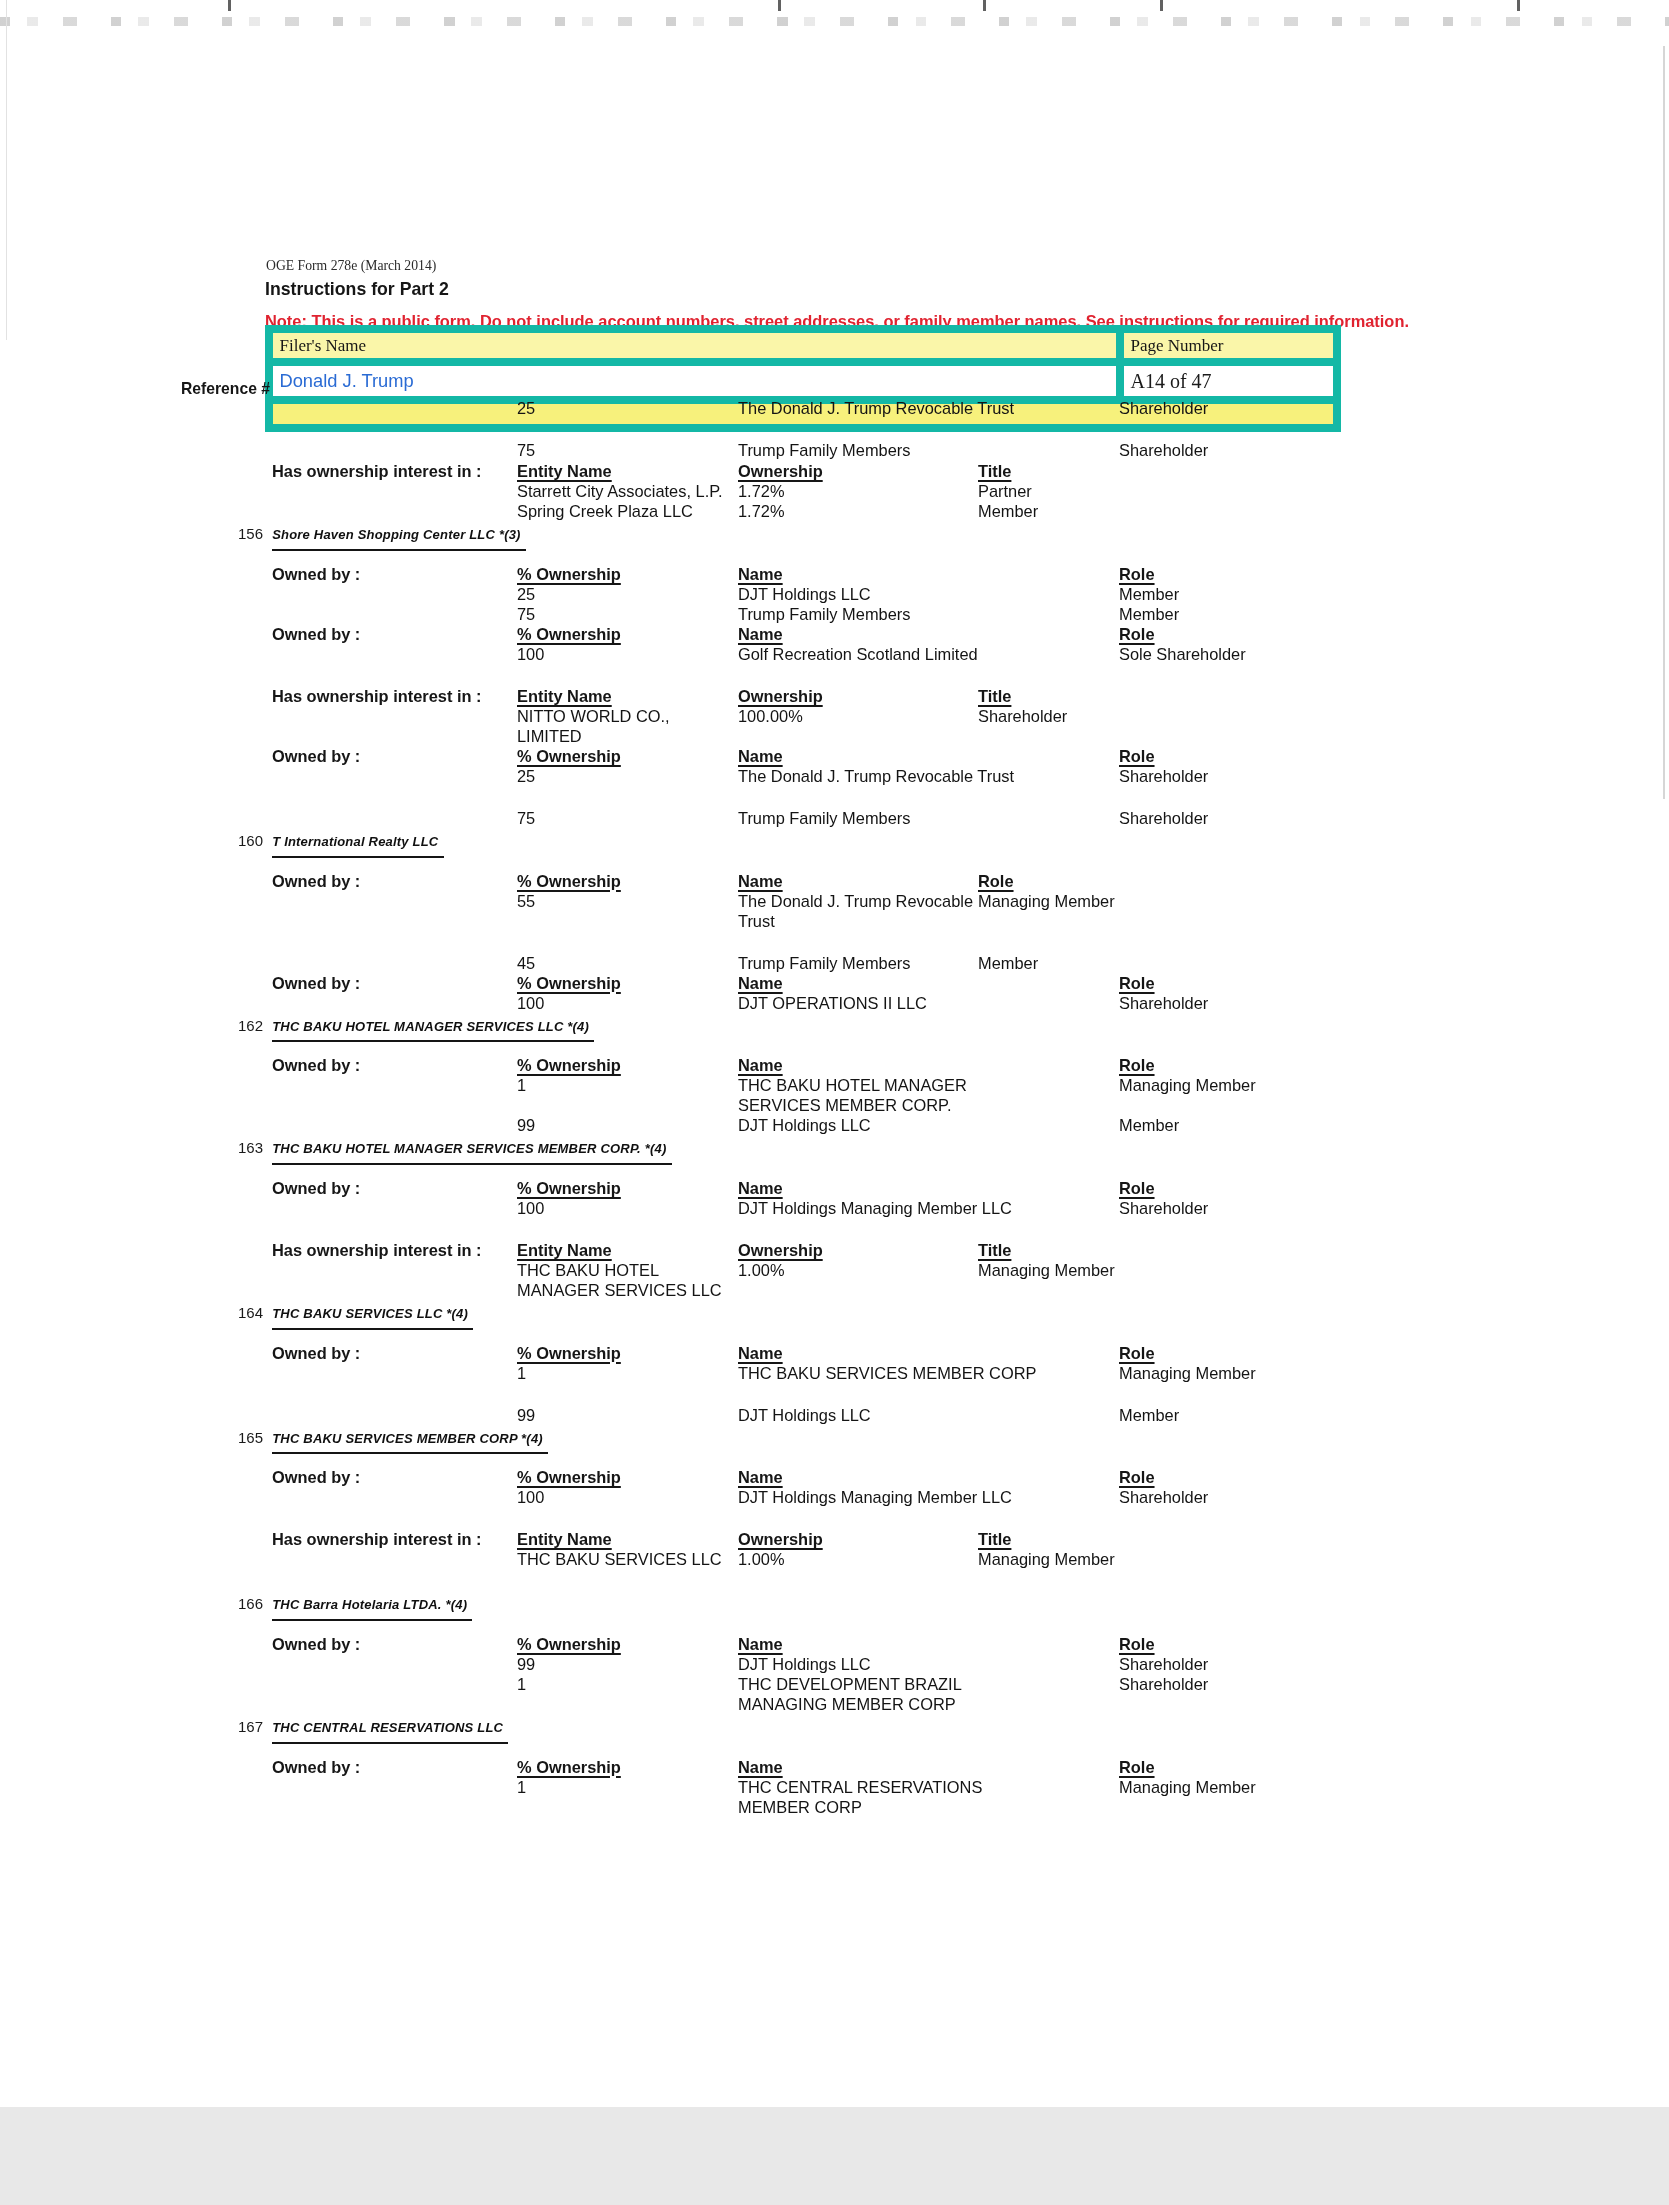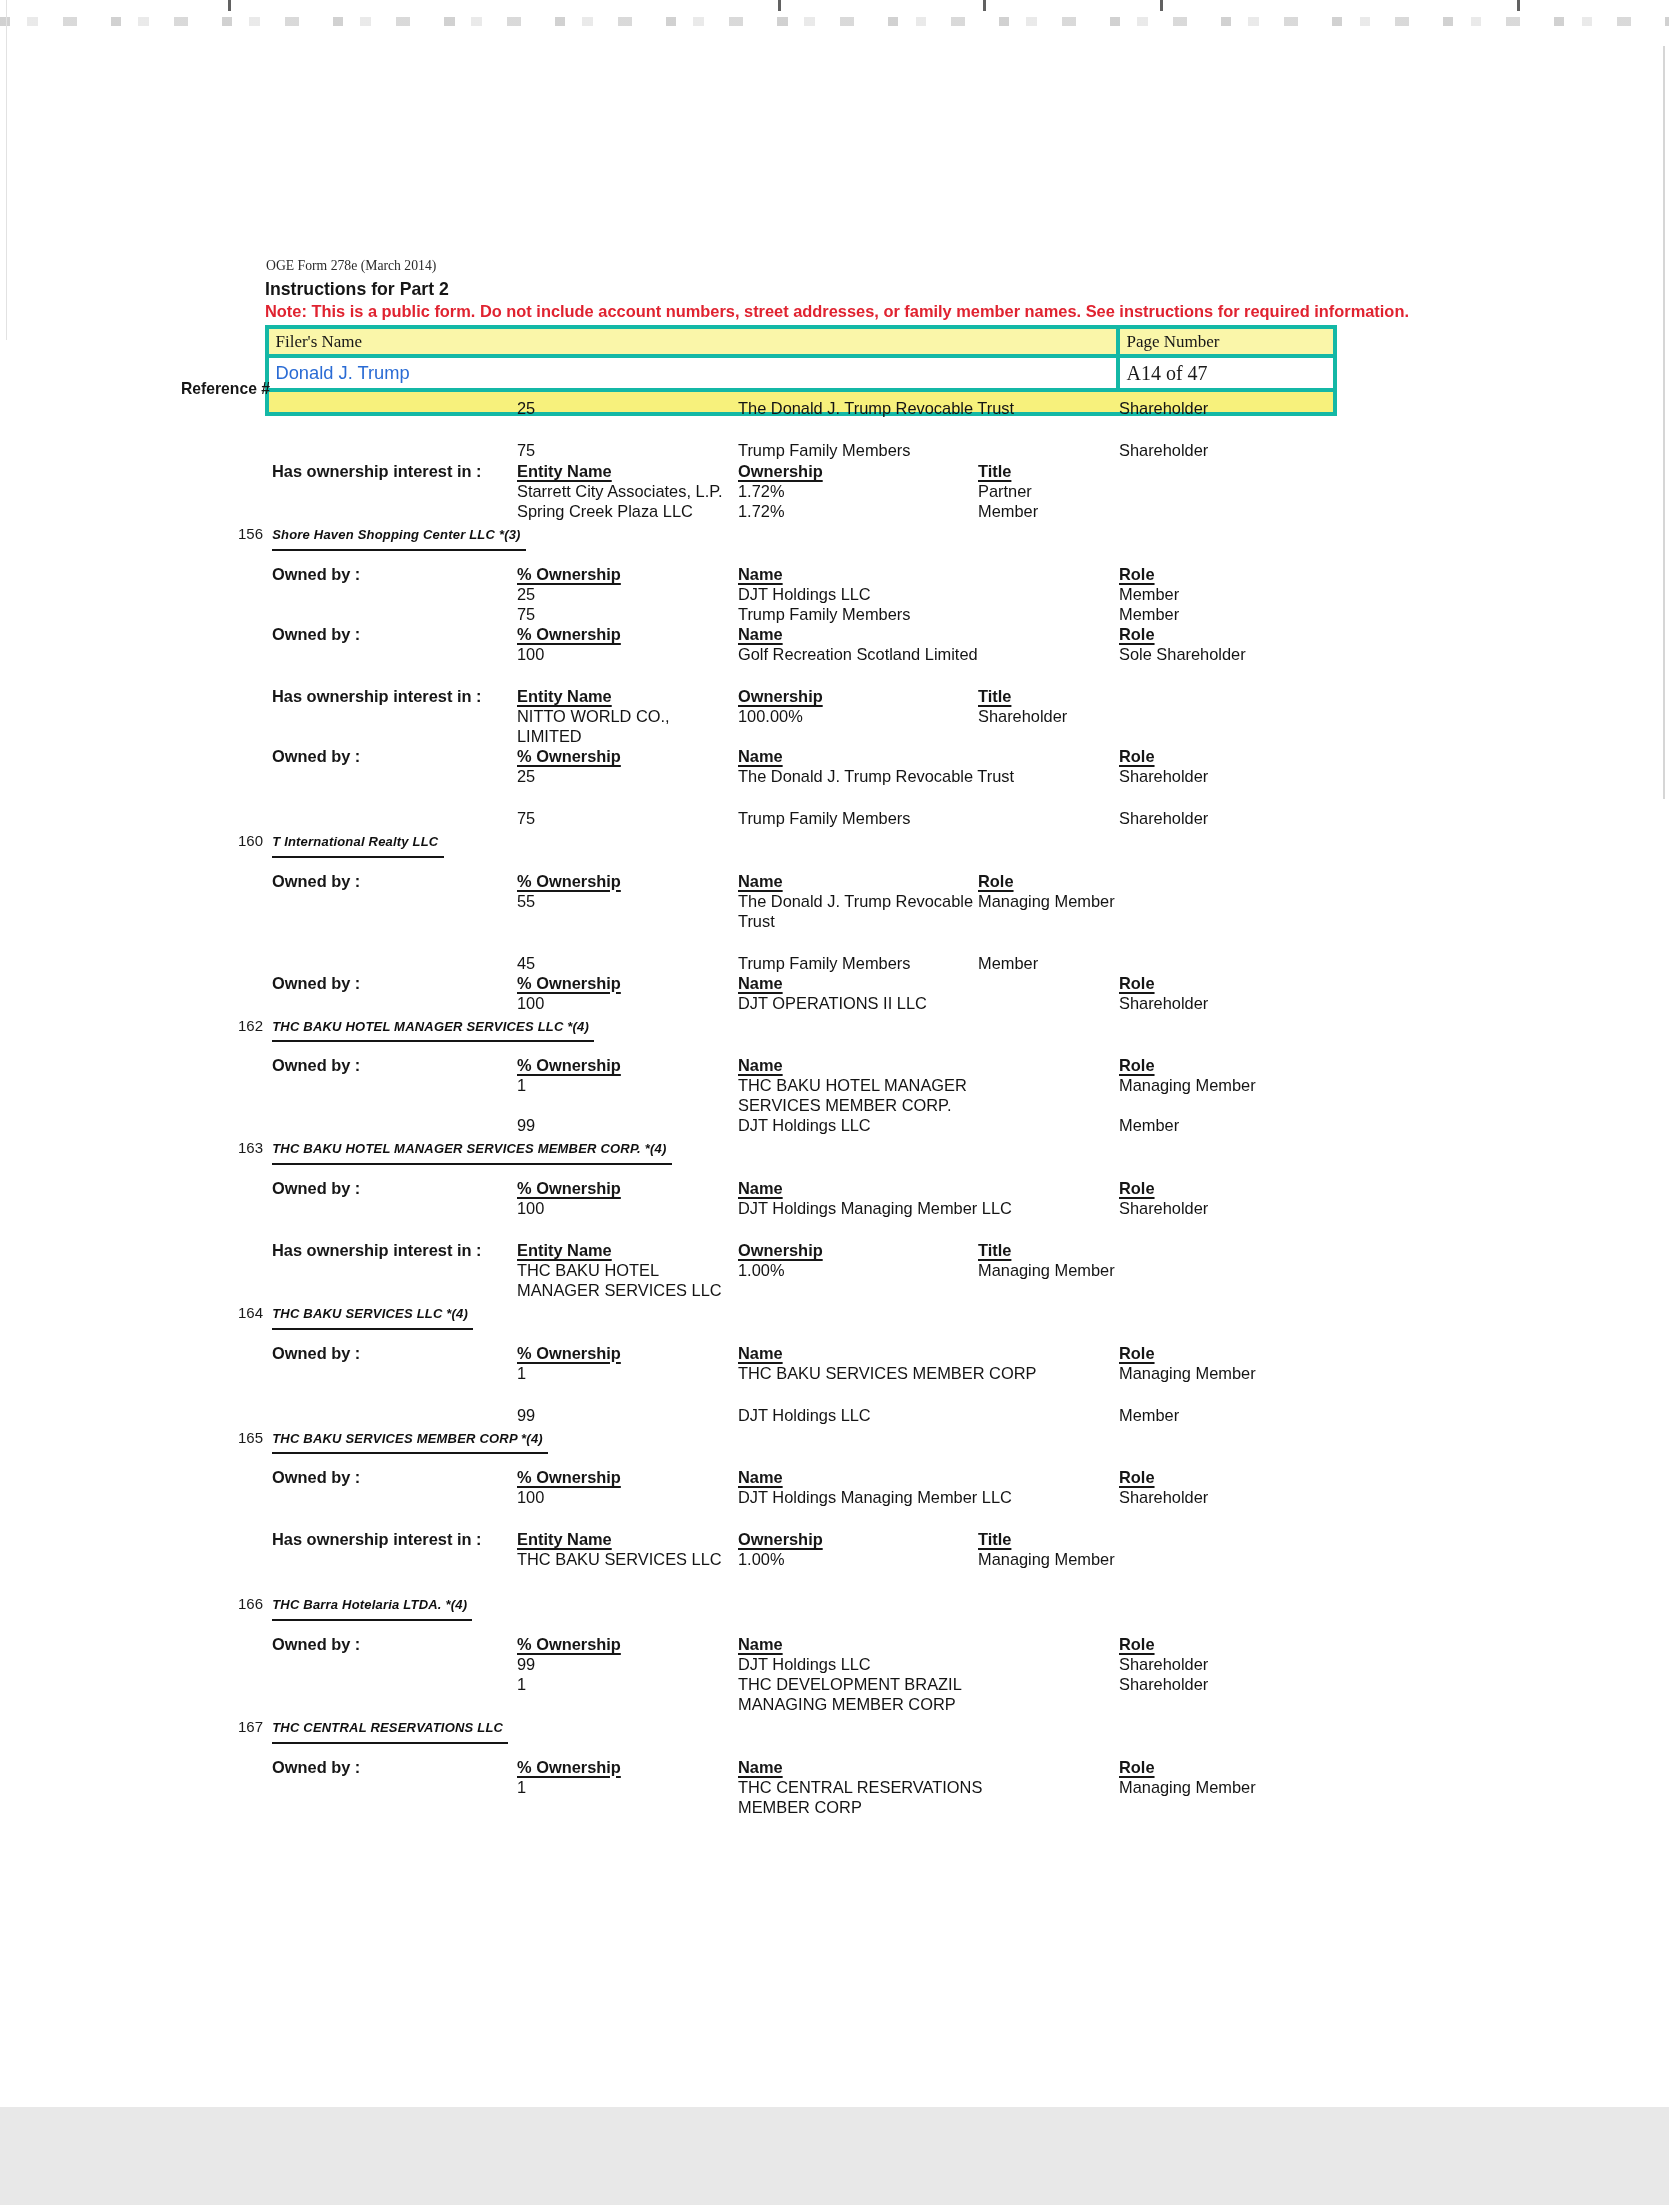--- a/index.html
+++ b/index.html
@@ -17,25 +17,25 @@
       rgba(70,70,70,.45) 63px 77px, transparent 77px 111px);
   }
   .tick { position:absolute; top:0; width:2.6px; height:10.5px; background:#3a3a3a; opacity:.8; }
   .edge-line-r { position:absolute; right:3.9px; top:46px; width:2px; height:753px; background:#d6d6d6; }
   .edge-line-l { position:absolute; left:5.9px; top:0; width:1.3px; height:340px; background:#e2e2e2; }
 
   
   .oge-line { position:absolute; left:266px; top:258px; font-family:"Liberation Serif", serif;
     font-size:13.7px; color:#2b2b2b; }
   .instr-title { position:absolute; left:265px; top:279px; font-size:17.7px; font-weight:700; color:#161616; }
-  .note-line { position:absolute; left:265px; top:302px; font-size:16.4px; font-weight:700; color:var(--red,#e02330); }
+  .note-line { position:absolute; left:265px; top:312px; font-size:16.4px; font-weight:700; color:var(--red,#e02330); }
 
   table.formtbl { position:absolute; left:265px; top:325px; width:1068px;
     border-collapse:collapse; table-layout:fixed; }
-  .formtbl td { border:4px solid #14b8a6; padding:0 6.5px; vertical-align:middle; }
+  .formtbl td { border:8px solid #14b8a6; padding:0 6.5px; vertical-align:middle; }
   .formtbl { border:2.6px solid #101010; }
   .formtbl col.c1 { width:851px; } .formtbl col.c2 { width:217px; }
   .formtbl tr.hdr td { background:var(--yellow,#faf6a9); height:25px;
     font-family:"Liberation Serif", serif; font-size:17px; color:#161616;
     border-bottom:3.9px solid #101010; }
   .formtbl tr.val td { background:#ffffff; height:30px; border-bottom:3.9px solid #101010; }
   .filer-name { color:var(--blue,#2a6bd4); font-size:18.3px; font-weight:400; }
   .page-num { font-family:"Liberation Serif", serif; font-size:20px; color:#1a1a1a; }
   .formtbl tr.ref td { background:var(--refyellow,#f7f17c); height:19.6px; }
   .ref-label { position:absolute; left:181px; top:380px; font-size:15.7px; font-weight:700; color:#161616; }

